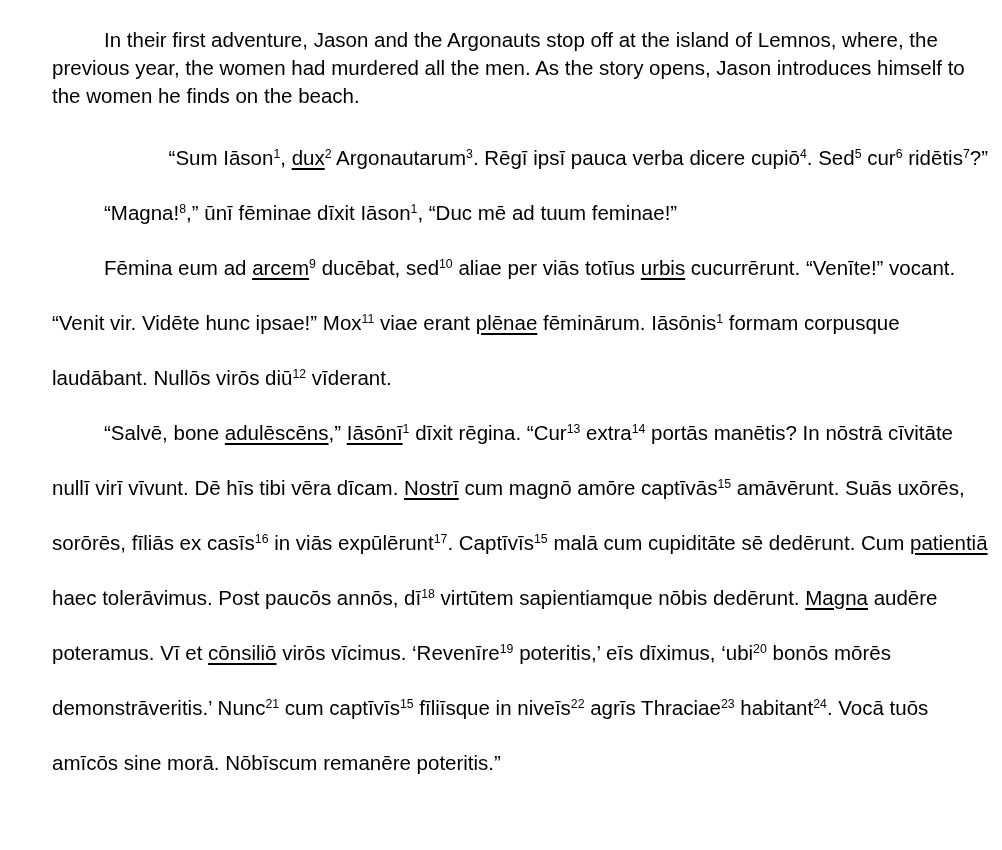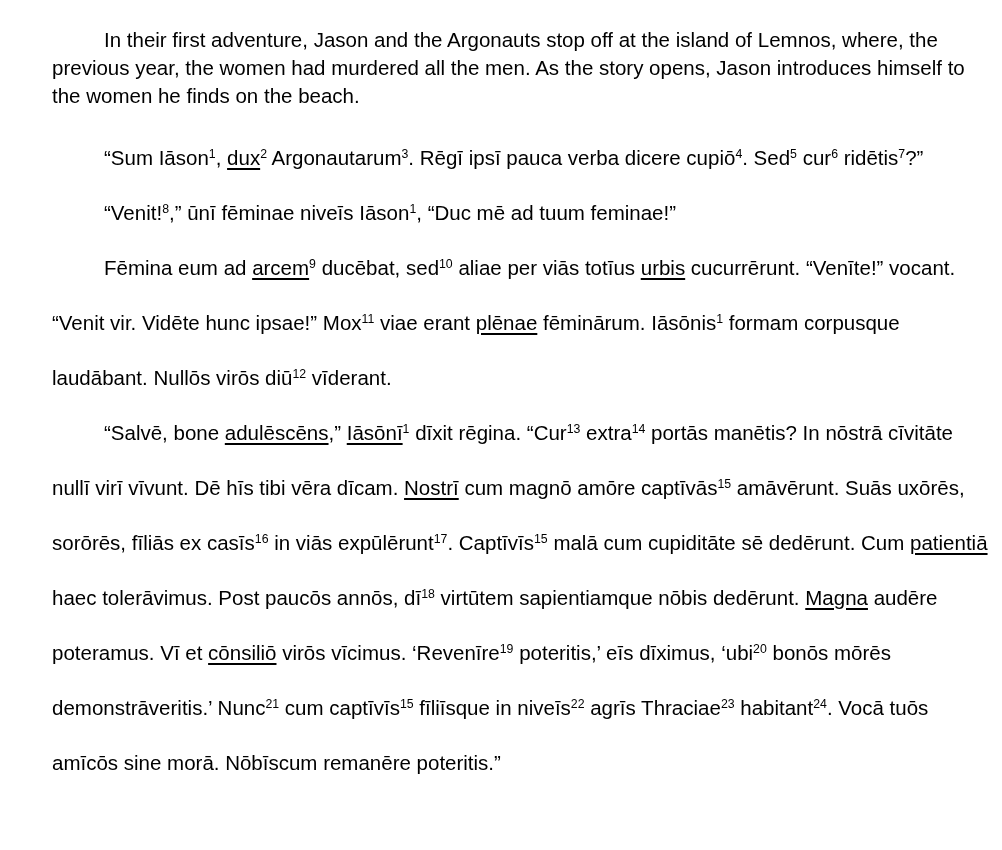--- a/index.html
+++ b/index.html
@@ -29,36 +29,37 @@
   }
   p.intro {
     margin-top: 26px;
     line-height: 28px;
   }
   p.latin {
     line-height: 55px;
   }
   p.intro + p.latin {
     margin-top: 20px;
+    text-align: right;
   }
   sup {
     font-size: 0.6em;
     line-height: 0;
     vertical-align: baseline;
     position: relative;
     top: -0.55em;
   }
   .u {
     text-decoration: underline;
     text-underline-offset: 3px;
     text-decoration-thickness: 1.5px;
   }
 </style>
 </head>
 <body>
 
 <div class="doc">
     <p class="intro"><span>In their first adventure, Jason and the Argonauts stop off at the island of Lemnos, where, the previous year, the women had murdered all the men. As the story opens, Jason introduces himself to the women he finds on the beach.</span></p>
     <p class="latin"><span>“Sum Iāson</span><sup>1</sup><span>, </span><span class="u">dux</span><sup>2</sup><span> Argonautarum</span><sup>3</sup><span>. Rēgī ipsī pauca verba dicere cupiō</span><sup>4</sup><span>. Sed</span><sup>5</sup><span> cur</span><sup>6</sup><span> ridētis</span><sup>7</sup><span>?”</span></p>
-    <p class="latin"><span>“Venit!</span><sup>8</sup><span>,” ūnī fēminae niveīs Iāson</span><sup>1</sup><span>, “Duc mē ad tuum feminae!”</span></p>
+    <p class="latin"><span>“Magna!</span><sup>8</sup><span>,” ūnī fēminae dīxit Iāson</span><sup>1</sup><span>, “Duc mē ad tuum feminae!”</span></p>
     <p class="latin"><span>Fēmina eum ad </span><span class="u">arcem</span><sup>9</sup><span> ducēbat, sed</span><sup>10</sup><span> aliae per viās totīus </span><span class="u">urbis</span><span> cucurrērunt. “Venīte!” vocant. “Venit vir. Vidēte hunc ipsae!” Mox</span><sup>11</sup><span> viae erant </span><span class="u">plēnae</span><span> fēminārum. Iāsōnis</span><sup>1</sup><span> formam corpusque laudābant. Nullōs virōs diū</span><sup>12</sup><span> vīderant.</span></p>
     <p class="latin"><span>“Salvē, bone </span><span class="u">adulēscēns</span><span>,” </span><span class="u">Iāsōnī</span><sup>1</sup><span> dīxit rēgina. “Cur</span><sup>13</sup><span> extra</span><sup>14</sup><span> portās manētis? In nōstrā cīvitāte nullī virī vīvunt. Dē hīs tibi vēra dīcam. </span><span class="u">Nostrī</span><span> cum magnō amōre captīvās</span><sup>15</sup><span> amāvērunt. Suās uxōrēs, sorōrēs, fīliās ex casīs</span><sup>16</sup><span> in viās expūlērunt</span><sup>17</sup><span>. Captīvīs</span><sup>15</sup><span> malā cum cupiditāte sē dedērunt. Cum </span><span class="u">patientiā</span><span> haec tolerāvimus. Post paucōs annōs, dī</span><sup>18</sup><span> virtūtem sapientiamque nōbis dedērunt. </span><span class="u">Magna</span><span> audēre poteramus. Vī et </span><span class="u">cōnsiliō</span><span> virōs vīcimus. ‘Revenīre</span><sup>19</sup><span> poteritis,’ eīs dīximus, ‘ubi</span><sup>20</sup><span> bonōs mōrēs demonstrāveritis.’ Nunc</span><sup>21</sup><span> cum captīvīs</span><sup>15</sup><span> fīliīsque in niveīs</span><sup>22</sup><span> agrīs Thraciae</span><sup>23</sup><span> habitant</span><sup>24</sup><span>. Vocā tuōs amīcōs sine morā. Nōbīscum remanēre poteritis.”</span></p>
   </div>
 
 </body></html>

